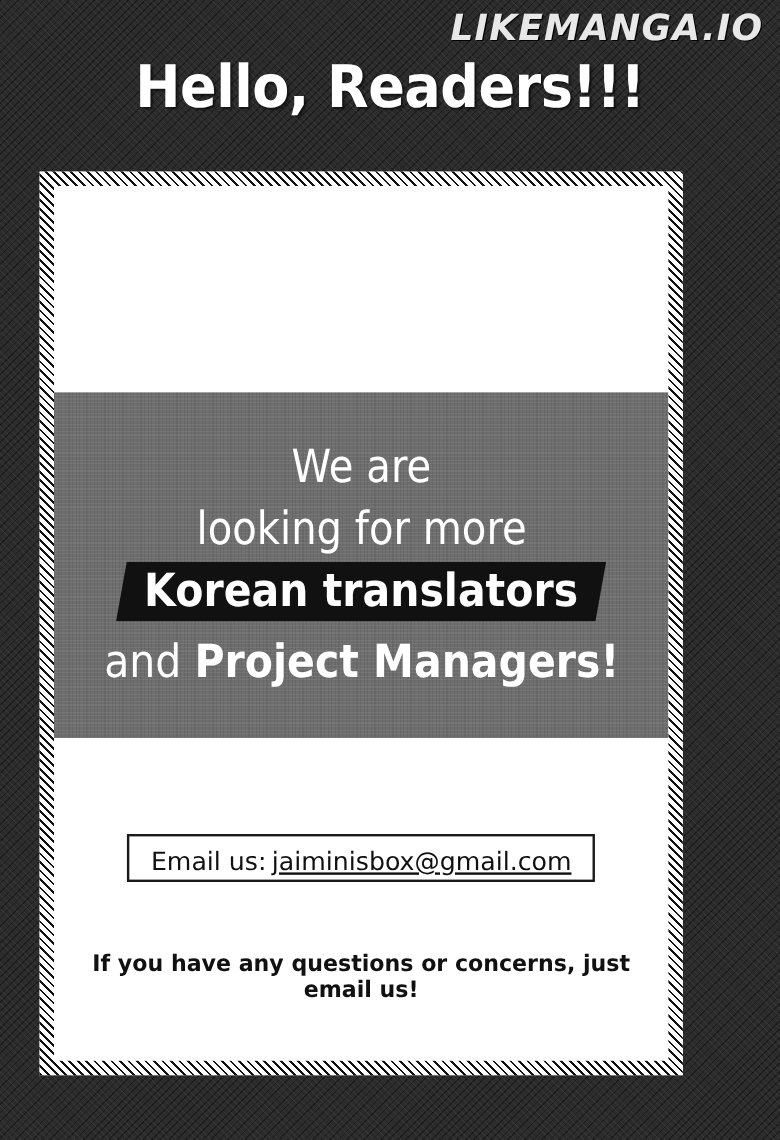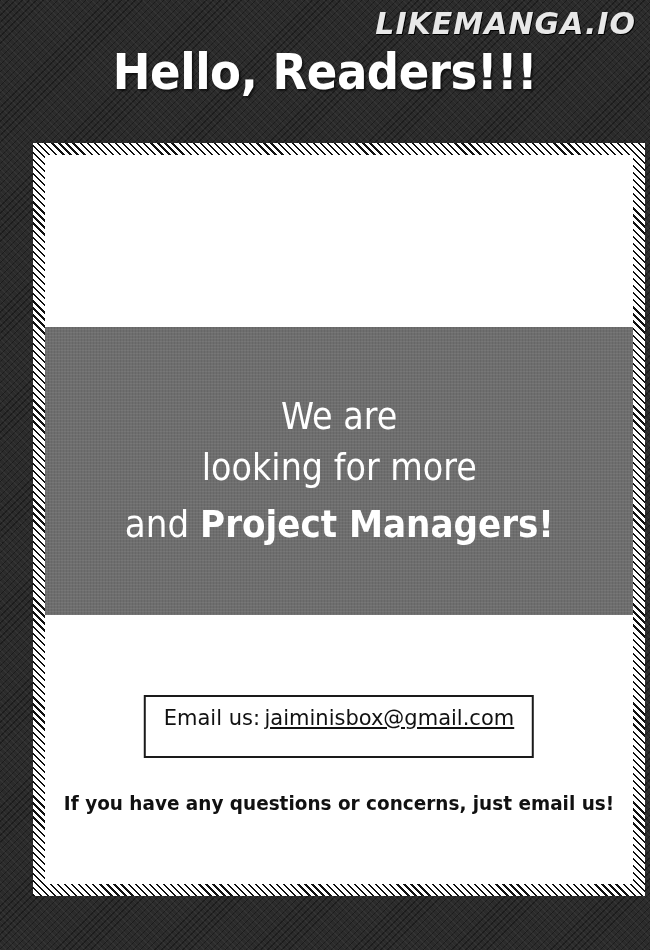--- a/index.html
+++ b/index.html
@@ -53,21 +53,21 @@
     letter-spacing: -0.5px;
     transform: scaleX(0.92);
     text-shadow: 2px 2px 2px rgba(0,0,0,0.6);
   }
 
   
   #card {
     position: absolute;
     left: 33px;
     top: 143px;
-    width: 612px;
+    width: 536px;
     height: 753px;
     background-color: #ffffff;
     background-image: repeating-linear-gradient(
       45deg,
       #111 0px, #111 1.6px,
       #ffffff 1.6px, #ffffff 5px
     );
     box-sizing: border-box;
     padding: 12px;
   }
@@ -138,21 +138,21 @@
   }
   #band-line-4 .bold { font-weight: bold; }
 
   
   #email-box {
     position: absolute;
     left: 50%;
     transform: translateX(-50%);
     top: 540px;
     border: 2px solid #1a1a1a;
-    padding: 9px 18px 26px 18px;
+    padding: 9px 18px 3px 18px;
     background: #fff;
     white-space: nowrap;
   }
   #email-label {
     font-family: "DejaVu Sans", sans-serif;
     font-size: 21px;
     color: #111;
   }
   #email-address {
     font-family: "DejaVu Sans", sans-serif;
@@ -183,20 +183,23 @@
   <div id="watermark">LIKEMANGA.IO</div>
 
   <div id="heading">Hello, Readers!!!</div>
 
   <div id="card">
     <div id="card-inner">
 
       <div id="grey-band">
         <div class="band-line l1">We are</div>
         <div class="band-line l2">looking for more</div>
+        <div id="highlight-wrap">
+          <div id="highlight">Korean translators</div>
+        </div>
         <div id="band-line-4"><span>and </span><span class="bold">Project Managers!</span></div>
       </div>
 
       <div id="email-box">
         <span id="email-label">Email us:</span>
         <span id="email-address">jaiminisbox@gmail.com</span>
       </div>
 
       <div id="footer-note">If you have any questions or concerns, just email us!</div>
 

